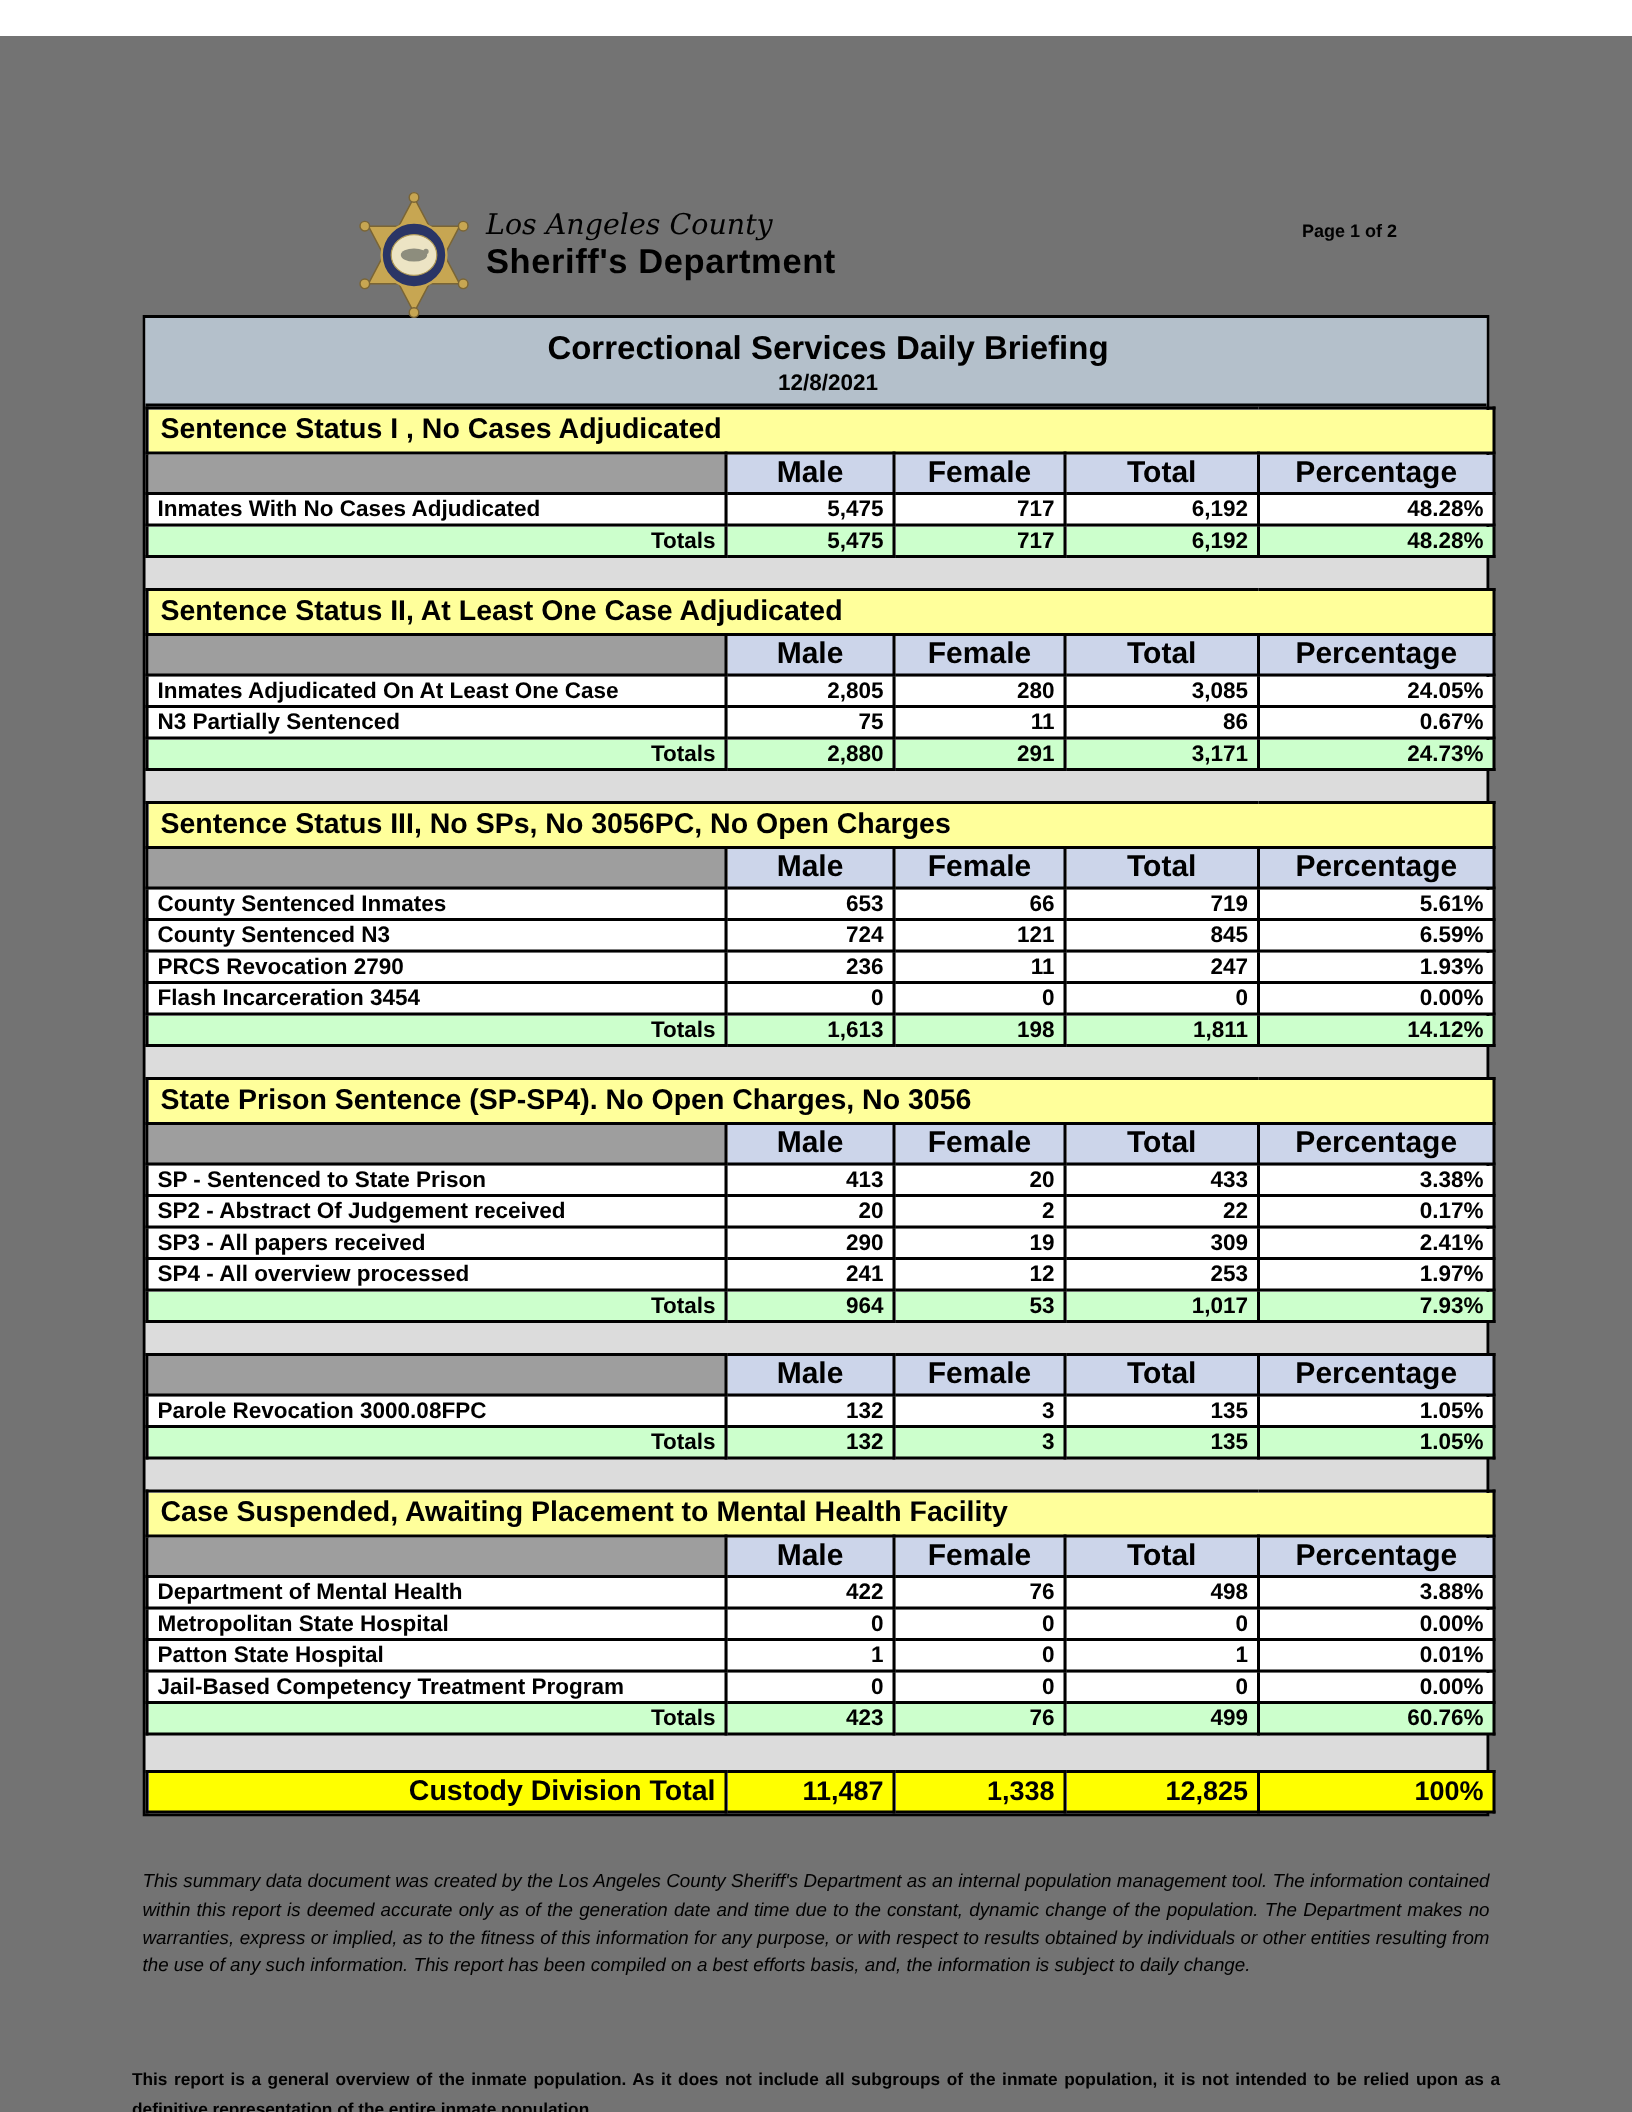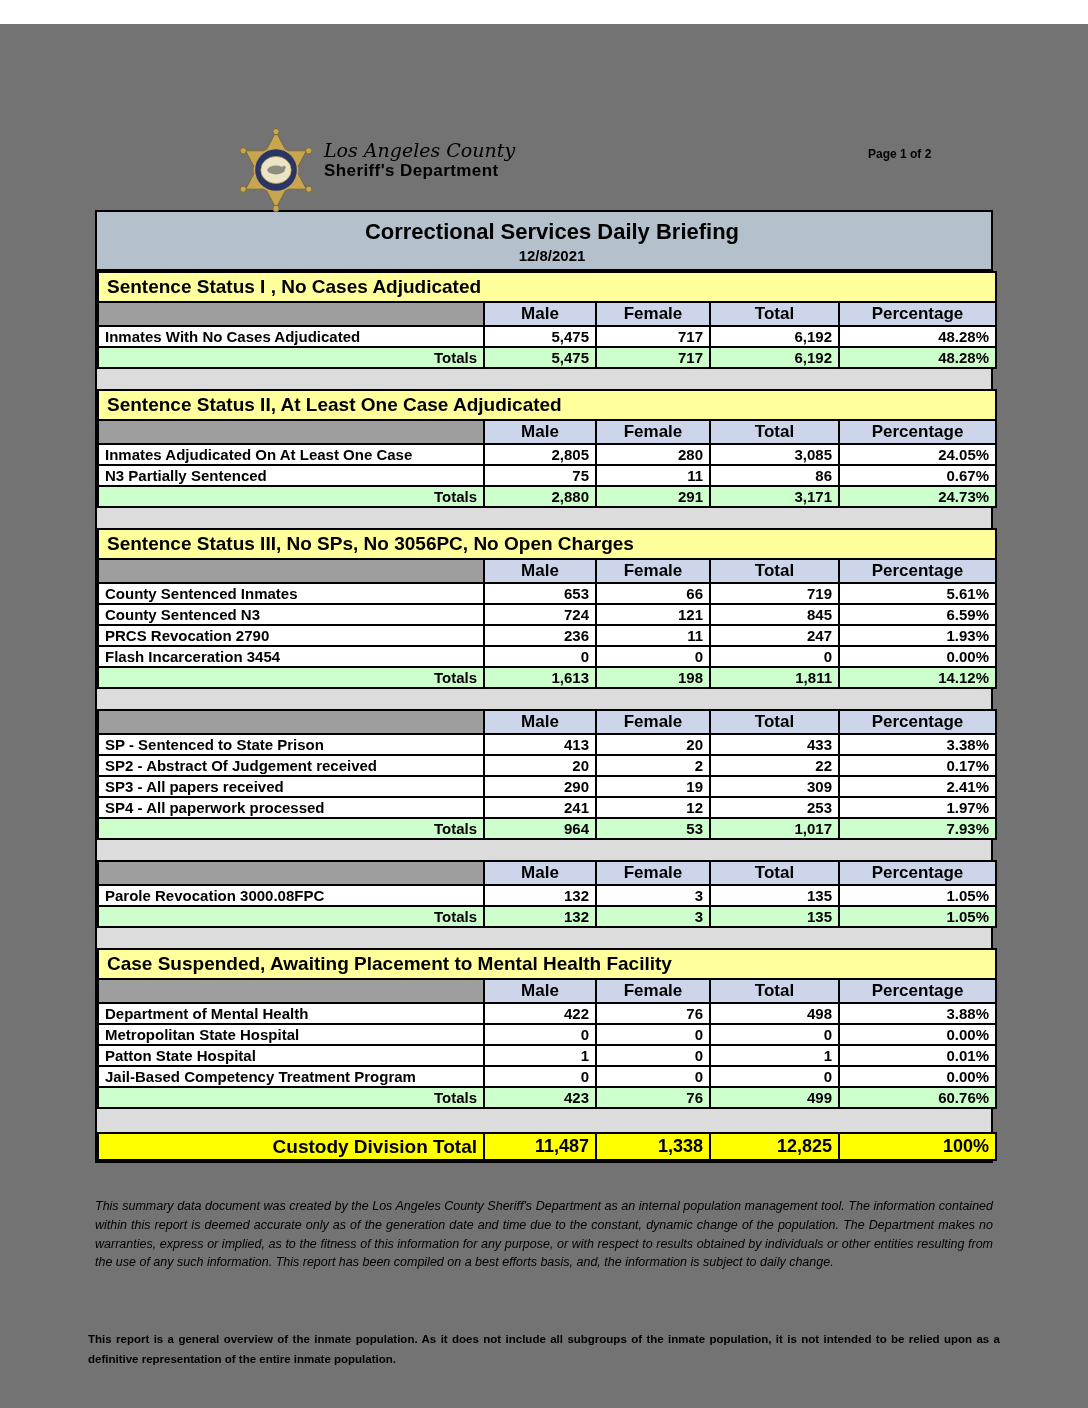--- a/index.html
+++ b/index.html
@@ -10,21 +10,21 @@
     font-family: "Liberation Sans", sans-serif;
     color: #000;
   }
   .page { position: relative; width: 1088px; min-height: 1408px; background: #737373; margin-top: 24px; }
 
   
   .page-header { position: relative; height: 186px; }
   .badge { position: absolute; left: 236px; top: 102px; }
   .agency { position: absolute; left: 324px; top: 116px; line-height: 1.1; }
   .agency-line1 { font-family: "DejaVu Serif", serif; font-style: italic; font-size: 19px; }
-  .agency-line2 { font-family: "Liberation Sans", sans-serif; font-weight: bold; font-size: 17px; letter-spacing: 0.4px; margin-top: 1px; }
+  .agency-line2 { font-family: "Liberation Sans", sans-serif; font-weight: bold; font-size: 23px; letter-spacing: 0.4px; margin-top: 1px; }
   .page-num { position: absolute; left: 868px; top: 123px; font-size: 12px; font-weight: bold; }
 
   
   .table-block {
     width: 898px; margin-left: 95px;
     border: 2px solid #000;
     background: #dcdcdc;
   }
   .title-bar {
     background: #b4c0cb;
@@ -54,21 +54,21 @@
   col.c2 { width: 114px; }
   col.c3 { width: 129px; }
   col.c4 { width: 157px; }
 
   tr.titlerow td {
     background: #ffff9b;
     font-size: 19px;
     padding: 3px 8px;
     height: 26px;
   }
-  tr.colhead td { background: #ccd5ea; text-align: center; font-size: 17px; }
+  tr.colhead td { background: #ccd5ea; text-align: center; font-size: 20px; }
   tr.colhead td.corner { background: #9e9e9e; }
   tr.datarow td { background: #ffffff; }
   tr.datarow td.lbl { text-align: left; }
   td.num { text-align: right; }
   tr.totrow td { background: #ccffcc; }
   tr.totrow td.tot-lbl { text-align: right; }
 
   .gap { height: 20px; }
   .gap-lg { height: 23px; }
 
@@ -264,20 +264,23 @@
 
     <table class="grid">
       <colgroup>
           <col class="c0">
           <col class="c1">
           <col class="c2">
           <col class="c3">
           <col class="c4">
         </colgroup>
       <tbody>
+          <tr class="titlerow">
+        <td colspan="5">State Prison Sentence (SP-SP4). No Open Charges, No 3056</td>
+      </tr>
       <tr class="colhead">
         <td class="corner"></td>
         <td>Male</td>
         <td>Female</td>
         <td>Total</td>
         <td>Percentage</td>
       </tr>
       <tr class="datarow">
         <td class="lbl">SP - Sentenced to State Prison</td>
         <td class="num">413</td>
@@ -293,21 +296,21 @@
         <td class="num">0.17%</td>
       </tr>
       <tr class="datarow">
         <td class="lbl">SP3 - All papers received</td>
         <td class="num">290</td>
         <td class="num">19</td>
         <td class="num">309</td>
         <td class="num">2.41%</td>
       </tr>
       <tr class="datarow">
-        <td class="lbl">SP4 - All paperwork processed</td>
+        <td class="lbl">SP4 - All overview processed</td>
         <td class="num">241</td>
         <td class="num">12</td>
         <td class="num">253</td>
         <td class="num">1.97%</td>
       </tr>
       <tr class="totrow">
         <td class="tot-lbl">Totals</td>
         <td class="num">964</td>
         <td class="num">53</td>
         <td class="num">1,017</td>

